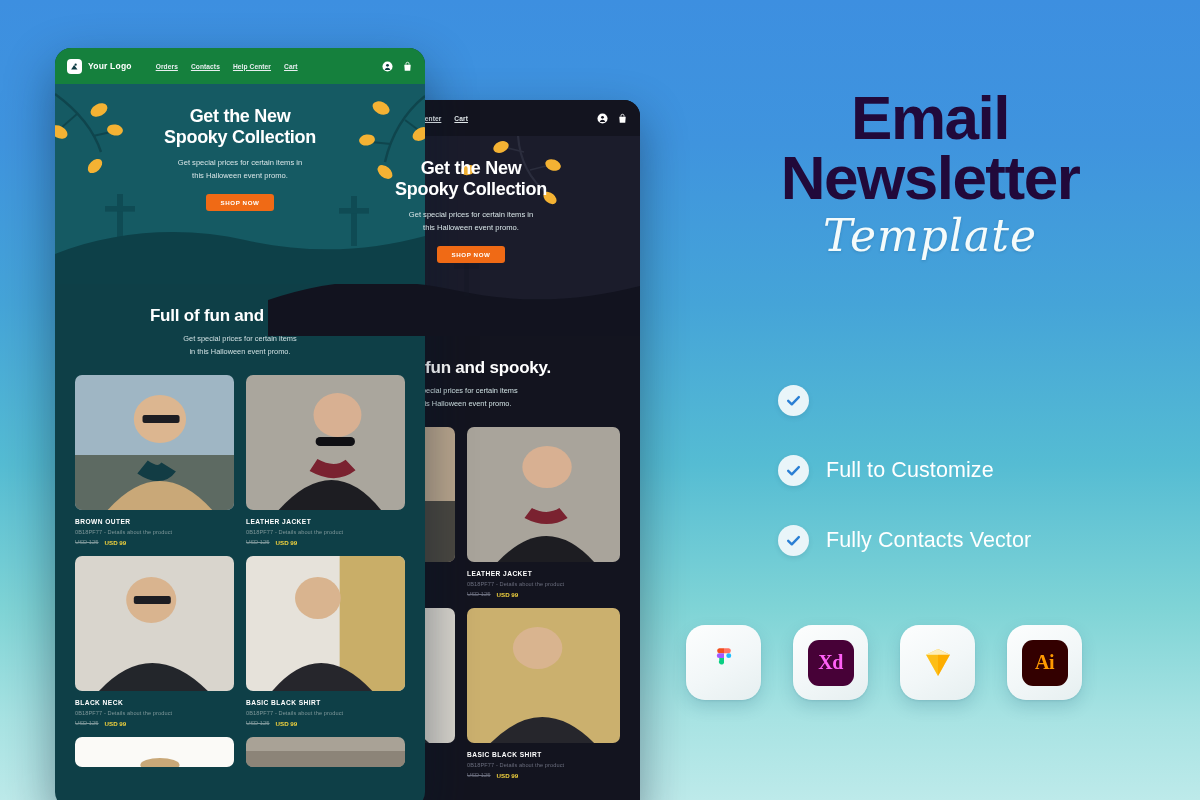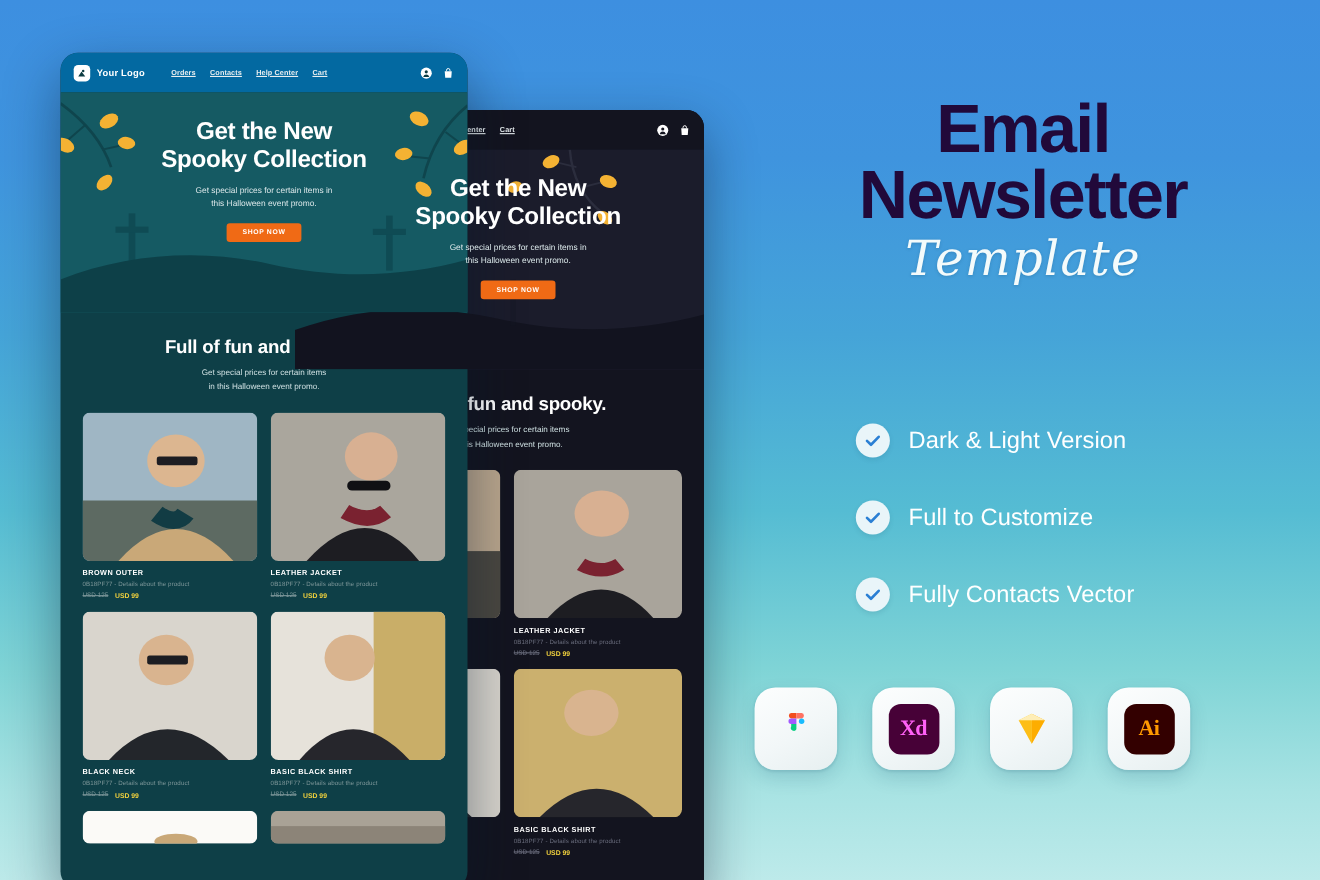--- a/index.html
+++ b/index.html
@@ -24,21 +24,21 @@
   }
   
   #panel-teal {
     left:55px; top:48px; width:370px; height:760px;
     background:#0e3f47;
     box-shadow:0 20px 50px rgba(6,24,45,.45);
   }
 
   
   .nav { display:flex; align-items:center; height:36px; padding:0 12px; }
-  #panel-teal .nav { background:#0369a1; }
+  #panel-teal .nav { background:#15803d; }
   #panel-dark .nav { background:#13141f; padding-left:34px; }
   .logo-badge {
     width:15px; height:15px; border-radius:4px; background:#fff;
     display:flex; align-items:center; justify-content:center; flex:none;
   }
   .logo-badge svg { width:9px; height:9px; }
   .logo-text { color:#fff; font-size:8.5px; font-weight:700; margin-left:6px; letter-spacing:.2px; }
   .nav-links { display:flex; gap:13px; margin-left:24px; }
   .nav-links a {
     color:#e8eef0; font-size:6.6px; font-weight:600;
@@ -50,21 +50,21 @@
   
   .hero { position:relative; height:200px; overflow:hidden; }
   #panel-teal .hero { background:#155a63; }
   #panel-dark .hero { background:#1b1c2b; }
   .hero-decor { position:absolute; inset:0; }
   .hero-inner {
     position:relative; z-index:3; text-align:center;
     padding-top:22px;
   }
   .hero-title {
-    color:#fff; font-size:22px; font-weight:700; line-height:1.18;
+    color:#fff; font-size:18px; font-weight:700; line-height:1.18;
     letter-spacing:-.3px;
     text-align:center;
   }
   .hero-sub {
     color:#d9e6e8; font-size:7.6px; line-height:1.65; margin-top:9px;
   }
   .shop-btn {
     display:inline-block; margin-top:11px;
     background:#f06a15; color:#fff;
     font-size:6.2px; font-weight:700; letter-spacing:.6px;
@@ -430,21 +430,20 @@
     <span class="promo-script">Template</span>
   </div>
 
   <div class="features">
     <div class="feat">
       <span class="feat-check">
         <svg viewBox="0 0 24 24">
             <path d="M4.5 12.4 L9.6 17.4 L19.5 7.2" fill="none" stroke="#2a7fd4" stroke-width="3.4" stroke-linecap="round" stroke-linejoin="round"></path>
           </svg>
       </span>
-      <span class="feat-label">Dark &amp; Light Version</span>
     </div>
     <div class="feat">
       <span class="feat-check">
         <svg viewBox="0 0 24 24">
             <path d="M4.5 12.4 L9.6 17.4 L19.5 7.2" fill="none" stroke="#2a7fd4" stroke-width="3.4" stroke-linecap="round" stroke-linejoin="round"></path>
           </svg>
       </span>
       <span class="feat-label">Full to Customize</span>
     </div>
     <div class="feat">

